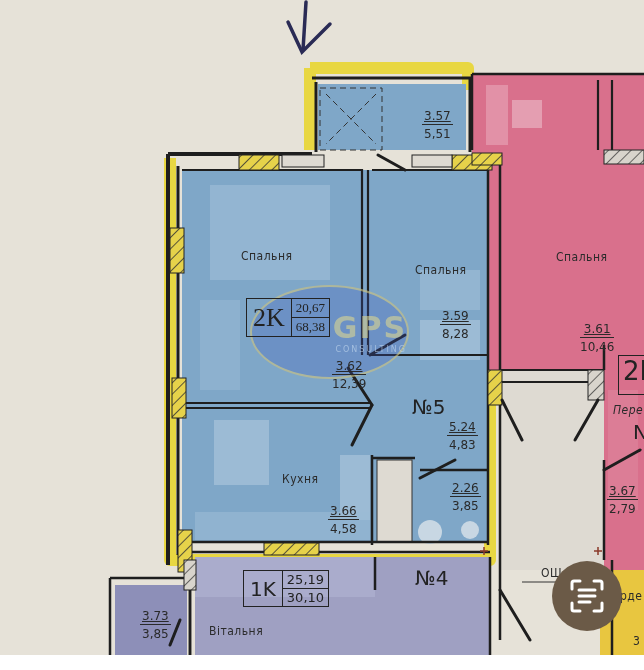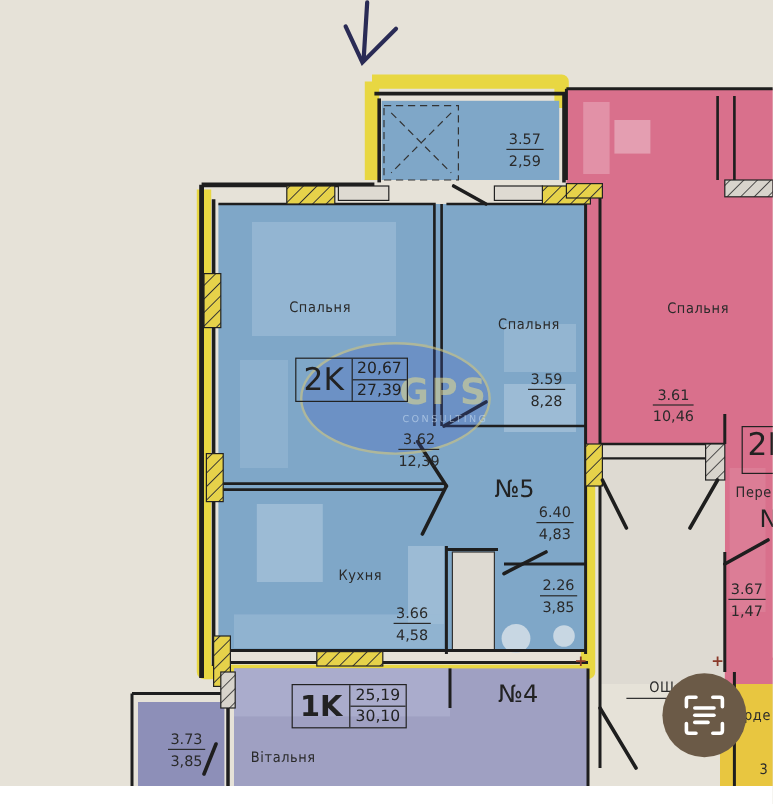--- a/index.html
+++ b/index.html
@@ -12,21 +12,21 @@
     .lbl {
       position: absolute; font-family: "DejaVu Sans Condensed", "DejaVu Sans", sans-serif;
       color: #2a2a2a; font-size: 12px; line-height: 1; white-space: nowrap;
       letter-spacing: 0.5px;
       text-align: right;
     }
     .frac {
       position: absolute; font-family: "DejaVu Sans", sans-serif; color: #2a2a2a;
       font-size: 12px; line-height: 14px; text-align: center; white-space: nowrap;
     }
-    .frac .top { display: block; border-bottom: 1px solid #2a2a2a; padding: 0 2px 1px; }
+    .frac .top { display: block; border-bottom: 1px solid #2a2a2a; padding: 0 2px 1px; text-decoration: underline; }
     .frac .bot { display: block; padding-top: 2px; }
     .unit-badge {
       position: absolute; display: flex; align-items: stretch;
       border: 1.5px solid #222; font-family: "DejaVu Sans", sans-serif; color: #222;
     }
     .unit-badge .code { font-size: 26px; padding: 0 6px; display: flex; align-items: center; border-right: 1.5px solid #222; }
     .unit-badge .areas { display: flex; flex-direction: column; font-size: 13px; justify-content: flex-end; }
     .unit-badge .areas span { padding: 1px 4px; }
     .unit-badge .areas span:first-child { border-bottom: 1.5px solid #222; }
     .aptno { position: absolute; font-family: "DejaVu Sans", sans-serif; color: #222; font-size: 20px; }
@@ -176,79 +176,79 @@
 
 <div class="watermark">
   <span class="wm-main">GPS</span>
   <span class="wm-sub">CONSULTING</span>
 </div>
 
 <div class="lbl" style="left:241px;top:250px;">Спальня</div>
 <div class="lbl" style="left:415px;top:264px;">Спальня</div>
 <div class="lbl" style="left:282px;top:473px;">Кухня</div>
 
-<div class="unit-badge" style="left:246px;top:298px;">
+<div class="unit-badge" style="left:246px;top:298px;font-family:Liberation Serif, serif;">
   <span class="code">2K</span>
   <span class="areas">
     <span>20,67</span>
-    <span>27,39</span>
+    <span>68,38</span>
   </span>
 </div>
 
 <div class="frac" style="left:312px;top:359px;margin-left:20px;">
   <span class="top">3.62</span>
   <span class="bot">12,39</span>
 </div>
 <div class="frac" style="left:440px;top:309px;">
   <span class="top">3.59</span>
   <span class="bot">8,28</span>
 </div>
 <div class="frac" style="left:328px;top:504px;">
   <span class="top">3.66</span>
   <span class="bot">4,58</span>
 </div>
 <div class="frac" style="left:447px;top:420px;">
-  <span class="top">6.40</span>
+  <span class="top">5.24</span>
   <span class="bot">4,83</span>
 </div>
 <div class="frac" style="left:450px;top:481px;">
   <span class="top">2.26</span>
   <span class="bot">3,85</span>
 </div>
 <div class="frac" style="left:422px;top:109px;">
   <span class="top">3.57</span>
-  <span class="bot">2,59</span>
+  <span class="bot">5,51</span>
 </div>
 <div class="aptno" style="left:412px;top:395px;">№5</div>
 
 <div class="unit-badge" style="left:243px;top:570px;">
-  <span class="code" style="font-size:24px;font-weight:bold;">1K</span>
+  <span class="code" style="font-size:20px;">1K</span>
   <span class="areas">
     <span>25,19</span>
     <span>30,10</span>
   </span>
 </div>
 <div class="aptno" style="left:415px;top:566px;">№4</div>
 <div class="lbl" style="left:209px;top:625px;">Вітальня</div>
 <div class="frac" style="left:140px;top:609px;">
   <span class="top">3.73</span>
   <span class="bot">3,85</span>
 </div>
 
 <div class="lbl" style="left:556px;top:251px;">Спальня</div>
-<div class="frac" style="left:544px;top:322px;">
+<div class="frac" style="left:580px;top:322px;">
   <span class="top">3.61</span>
   <span class="bot">10,46</span>
 </div>
 <div style="position:absolute;left:618px;top:355px;width:40px;height:40px;border:1.5px solid #222;font-size:26px;color:#222;font-family:'DejaVu Sans',sans-serif;padding-left:4px;box-sizing:border-box;overflow:hidden;">2К</div>
-<div class="lbl" style="left:613px;top:404px;">Пере</div>
+<div class="lbl" style="left:613px;top:404px;font-style:italic;">Пере</div>
 <div class="aptno" style="left:633px;top:420px;">N</div>
 <div class="frac" style="left:607px;top:484px;">
   <span class="top">3.67</span>
-  <span class="bot">1,47</span>
+  <span class="bot">2,79</span>
 </div>
 
 <div class="lbl" style="left:541px;top:567px;">ОШ</div>
 <div class="lbl" style="left:620px;top:578px;margin-top:12px;">рде</div>
 <div class="lbl" style="left:633px;top:635px;">3</div>
 
 <div class="scan-btn">
   <svg width="38" height="38" viewBox="0 0 38 38">
     <g fill="none" stroke="#ffffff" stroke-width="3" stroke-linecap="round">
       <path d="M4 12 V6 Q4 4 6 4 H12"></path>

